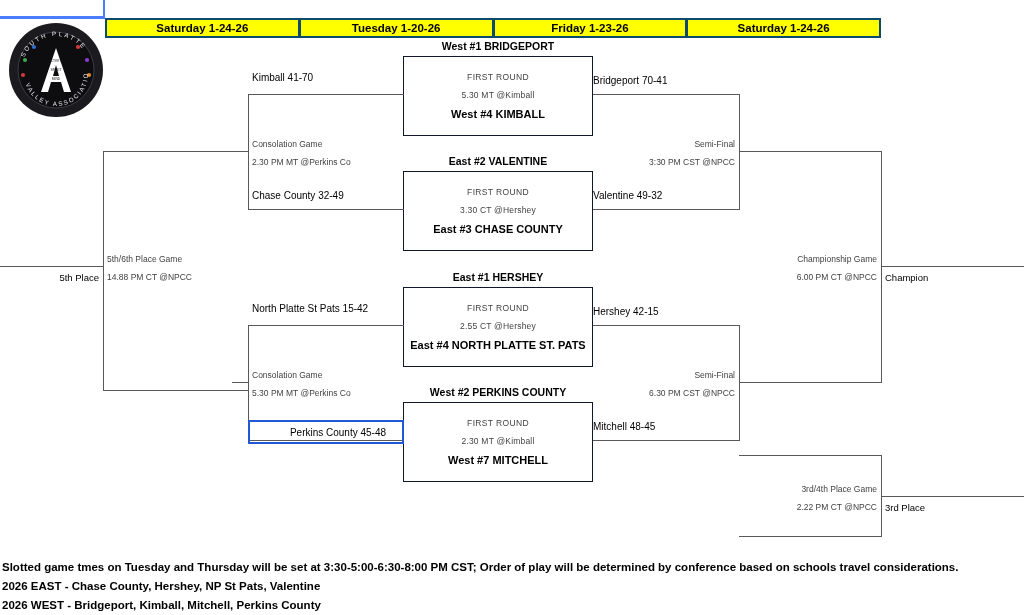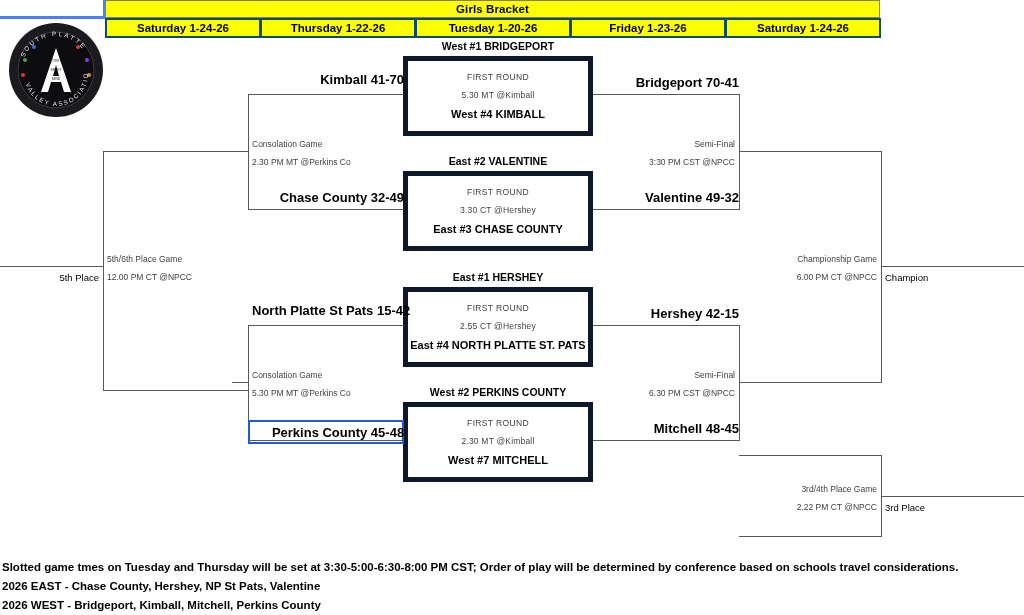--- a/index.html
+++ b/index.html
@@ -54,21 +54,21 @@
 
   
   .logo-wrap {
     position: absolute; left: 8px; top: 22px; width: 96px; height: 96px;
   }
   .logo-wrap svg { display: block; }
 
   
   .gamebox {
     position: absolute;
-    border: 5px solid #0f172a;
+    border: 1px solid #0f172a;
     background: #ffffff;
     display: flex; flex-direction: column;
     align-items: center; justify-content: center;
     gap: 8px;
   }
   .gb-round {
     font-size: 8.5px; color: #3f3f3f; letter-spacing: .35px;
   }
   .gb-time {
     font-size: 8.5px; color: #3f3f3f; letter-spacing: .2px;
@@ -79,23 +79,23 @@
   .seed-top {
     position: absolute;
     font-size: 10.5px; font-weight: bold;
     text-align: center;
     white-space: nowrap;
   }
 
   
   .team {
     position: absolute;
-    font-size: 13px; font-weight: bold;
+    font-size: 10px; font-weight: normal;
     white-space: nowrap;
-    text-align: right;
+    text-align: left;
   }
   .team.sel {
     border: 2px solid #2159d8;
     display: flex; align-items: center; justify-content: center; padding-left: 24px;
   }
 
   
   .ann-title {
     position: absolute;
     font-size: 8.5px; color: #3f3f3f; white-space: nowrap;
@@ -122,27 +122,23 @@
   }
 </style>
 </head>
 <body>
 
 <div id="stage">
 
   <div class="sel-strip"></div>
   <div class="sel-strip-right"></div>
 
-  <div class="title-bar">
-    <span>Girls Bracket</span>
-  </div>
 
   <div class="date-row">
     <div class="date-cell">Saturday 1-24-26</div>
-    <div class="date-cell">Thursday 1-22-26</div>
     <div class="date-cell">Tuesday 1-20-26</div>
     <div class="date-cell">Friday 1-23-26</div>
     <div class="date-cell">Saturday 1-24-26</div>
   </div>
 
   <div class="logo-wrap">
     <svg width="96" height="96" viewBox="0 0 96 96" aria-hidden="true">
       <circle cx="48" cy="48" r="47" fill="#1b1b1f"></circle>
       <circle cx="48" cy="48" r="38" fill="#0d0d10" stroke="#3a3a42" stroke-width="1"></circle>
 
@@ -218,21 +214,21 @@
 
   <div class="ann-title" style="left:252px; top:370px;">Consolation Game</div>
   <div class="ann-time" style="left:252px; top:388px;">5.30 PM MT @Perkins Co</div>
 
   <div class="hline" style="left:103px; top:151px; width:146px;"></div>
   <div class="hline" style="left:103px; top:390px; width:146px;"></div>
   <div class="vline" style="left:103px; top:151px; height:240px;"></div>
   <div class="hline" style="left:0px;   top:266px; width:104px;"></div>
 
   <div class="ann-title" style="left:107px; top:254px;">5th/6th Place Game</div>
-  <div class="ann-time" style="left:107px; top:272px;">12.00 PM CT @NPCC</div>
+  <div class="ann-time" style="left:107px; top:272px;">14.88 PM CT @NPCC</div>
   <div class="terminal ann-right" style="left:0px; top:272px; width:99px;">5th Place</div>
 
   <div class="hline" style="left:593px; top:94px;  width:146px;"></div>
   <div class="hline" style="left:593px; top:209px; width:146px;"></div>
   <div class="vline" style="left:739px; top:94px;  height:116px;"></div>
 
   <div class="team" style="left:593px; top:75px; width:146px;">Bridgeport 70-41</div>
   <div class="team" style="left:593px; top:190px; width:146px;">Valentine 49-32</div>
 
   <div class="ann-title ann-right" style="left:639px; top:139px; width:96px;">Semi-Final</div>

